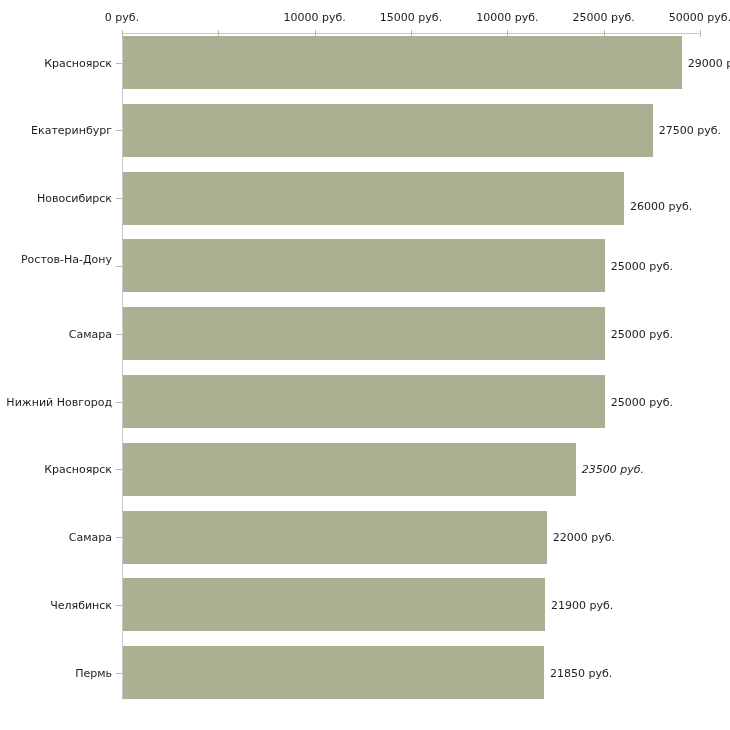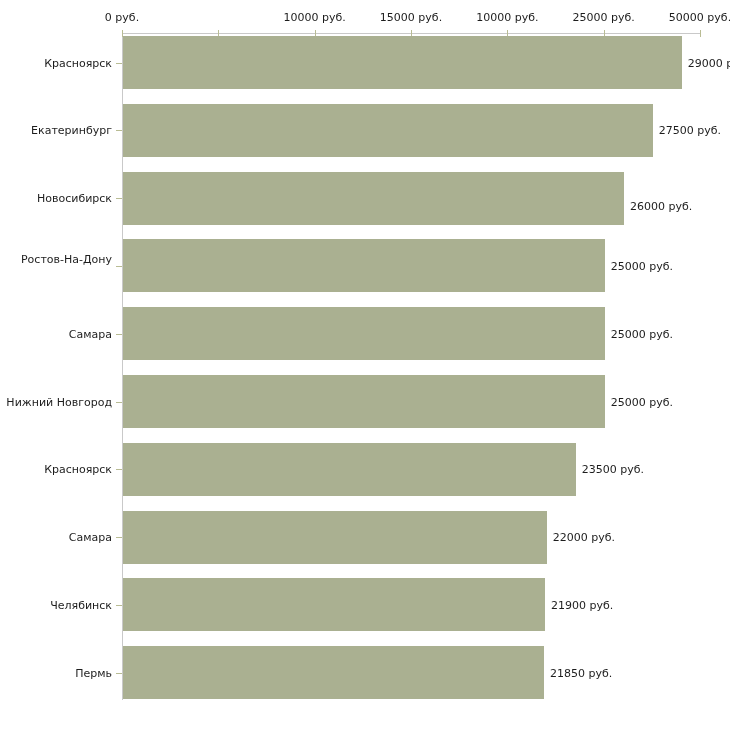--- a/index.html
+++ b/index.html
@@ -136,21 +136,21 @@
         <div class="bar-value" style="left: 658.833px; top: 130.3px;">27500 руб.</div>
         <div class="bar" style="top: 171.6px; width: 500.933px; height: 53px;"></div>
         <div class="bar-value" style="left: 629.933px; top: 198.1px; margin-top: 8px;">26000 руб.</div>
         <div class="bar" style="top: 239.4px; width: 481.667px; height: 53px;"></div>
         <div class="bar-value" style="left: 610.667px; top: 265.9px;">25000 руб.</div>
         <div class="bar" style="top: 307.2px; width: 481.667px; height: 53px;"></div>
         <div class="bar-value" style="left: 610.667px; top: 333.7px;">25000 руб.</div>
         <div class="bar" style="top: 375px; width: 481.667px; height: 53px;"></div>
         <div class="bar-value" style="left: 610.667px; top: 401.5px;">25000 руб.</div>
         <div class="bar" style="top: 442.8px; width: 452.767px; height: 53px;"></div>
-        <div class="bar-value" style="left: 581.767px; top: 469.3px;">23500 руб.</div>
+        <div class="bar-value" style="left: 581.767px; top: 469.3px; font-style: italic;">23500 руб.</div>
         <div class="bar" style="top: 510.6px; width: 423.867px; height: 53px;"></div>
         <div class="bar-value" style="left: 552.867px; top: 537.1px;">22000 руб.</div>
         <div class="bar" style="top: 578.4px; width: 421.94px; height: 53px;"></div>
         <div class="bar-value" style="left: 550.94px; top: 604.9px;">21900 руб.</div>
         <div class="bar" style="top: 646.2px; width: 420.977px; height: 53px;"></div>
         <div class="bar-value" style="left: 549.977px; top: 672.7px;">21850 руб.</div>
       </div>
     <div id="y-ticks-layer">
         <div class="y-tick" style="top: 63px;"></div>
         <div class="cat-label-wrap" style="top: 56px;">

